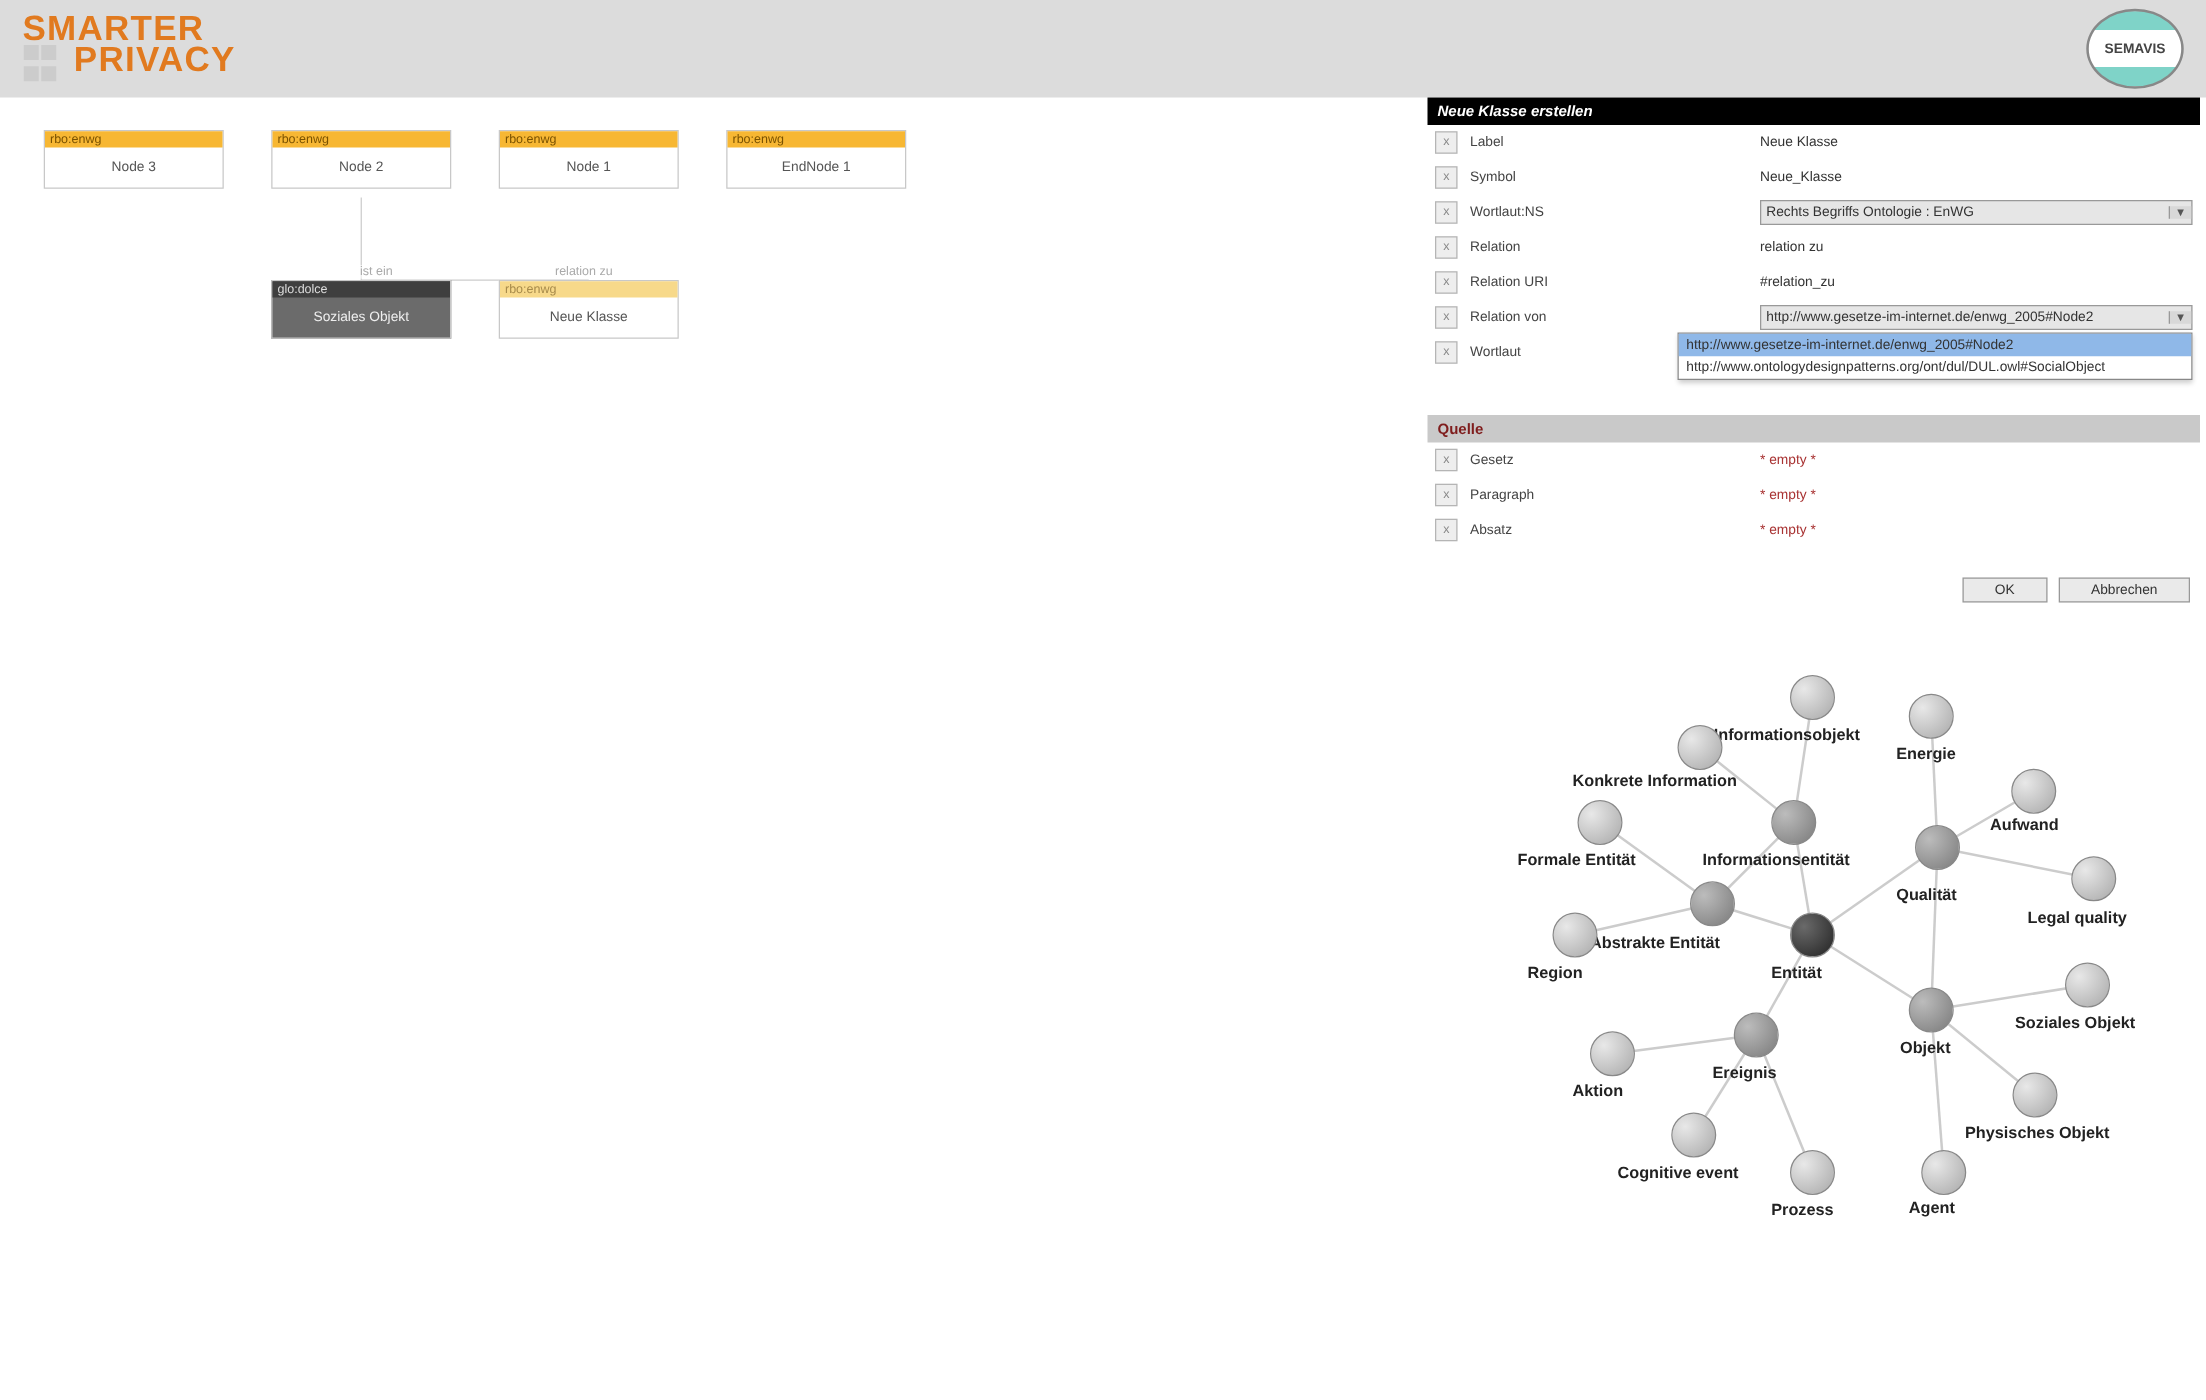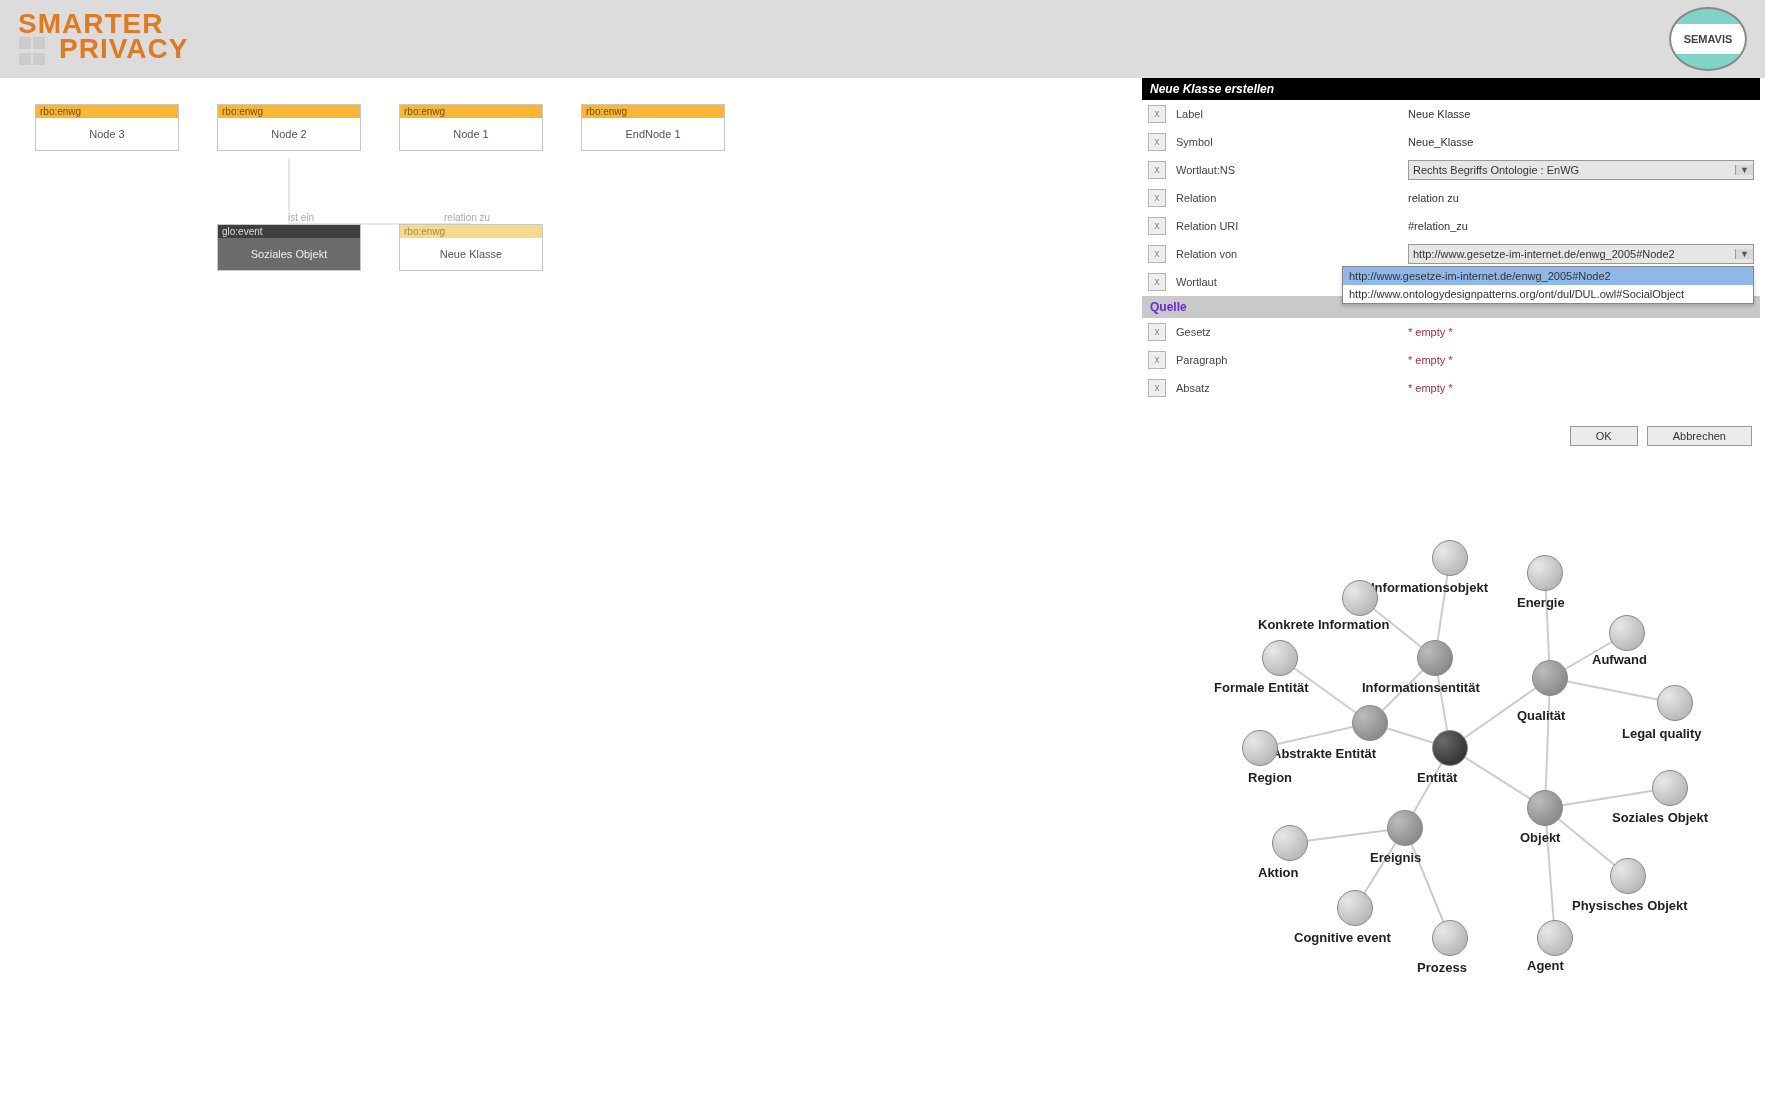--- a/index.html
+++ b/index.html
@@ -75,24 +75,25 @@
   .form-header {
     background: #000;
     color: #fff;
     font-style: italic;
     font-weight: bold;
     font-size: 12px;
     padding: 4px 8px;
   }
   .form-section {
     background: #c9c9c9;
-    color: #6d28d9;
+    color: #7f1d1d;
     font-weight: bold;
     font-size: 12px;
     padding: 4px 8px;
+    margin-top: 36px;
   }
   .form-row {
     display: flex;
     align-items: center;
     padding: 4px 6px;
     min-height: 28px;
   }
   .xbtn {
     width: 18px; height: 18px;
     border: 1px solid #b5b5b5;
@@ -191,21 +192,21 @@
     </div>
     <div class="dnode " style="left: 399px; top: 26px;">
       <div class="ns">rbo:enwg</div>
       <div class="lbl">Node 1</div>
     </div>
     <div class="dnode " style="left: 581px; top: 26px;">
       <div class="ns">rbo:enwg</div>
       <div class="lbl">EndNode 1</div>
     </div>
     <div class="dnode dark" style="left: 217px; top: 146px;">
-      <div class="ns">glo:event</div>
+      <div class="ns">glo:dolce</div>
       <div class="lbl">Soziales Objekt</div>
     </div>
     <div class="dnode pale" style="left: 399px; top: 146px;">
       <div class="ns">rbo:enwg</div>
       <div class="lbl">Neue Klasse</div>
     </div>
     <div class="edge-label" style="left: 288px; top: 134px;">ist ein</div>
     <div class="edge-label" style="left: 444px; top: 134px;">relation zu</div>
   </div>
 
@@ -332,21 +333,21 @@
     <div class="glabel" style="left: 480px; top: 216px;">Legal quality</div>
     <div class="gnode mid" style="left: 385px; top: 280px;"></div>
     <div class="glabel" style="left: 378px; top: 320px;">Objekt</div>
     <div class="gnode " style="left: 510px; top: 260px;"></div>
     <div class="glabel" style="left: 470px; top: 300px;">Soziales Objekt</div>
     <div class="gnode " style="left: 468px; top: 348px;"></div>
     <div class="glabel" style="left: 430px; top: 388px;">Physisches Objekt</div>
     <div class="gnode " style="left: 395px; top: 410px;"></div>
     <div class="glabel" style="left: 385px; top: 448px;">Agent</div>
     <div class="gnode " style="left: 100px; top: 220px;"></div>
-    <div class="glabel" style="left: 106px; top: 260px;">Region</div>
+    <div class="glabel" style="left: 80px; top: 260px;">Region</div>
     <div class="gnode mid" style="left: 245px; top: 300px;"></div>
     <div class="glabel" style="left: 228px; top: 340px;">Ereignis</div>
     <div class="gnode " style="left: 130px; top: 315px;"></div>
     <div class="glabel" style="left: 116px; top: 355px;">Aktion</div>
     <div class="gnode " style="left: 195px; top: 380px;"></div>
     <div class="glabel" style="left: 152px; top: 420px;">Cognitive event</div>
     <div class="gnode " style="left: 290px; top: 410px;"></div>
     <div class="glabel" style="left: 275px; top: 450px;">Prozess</div>
   </div>
 

